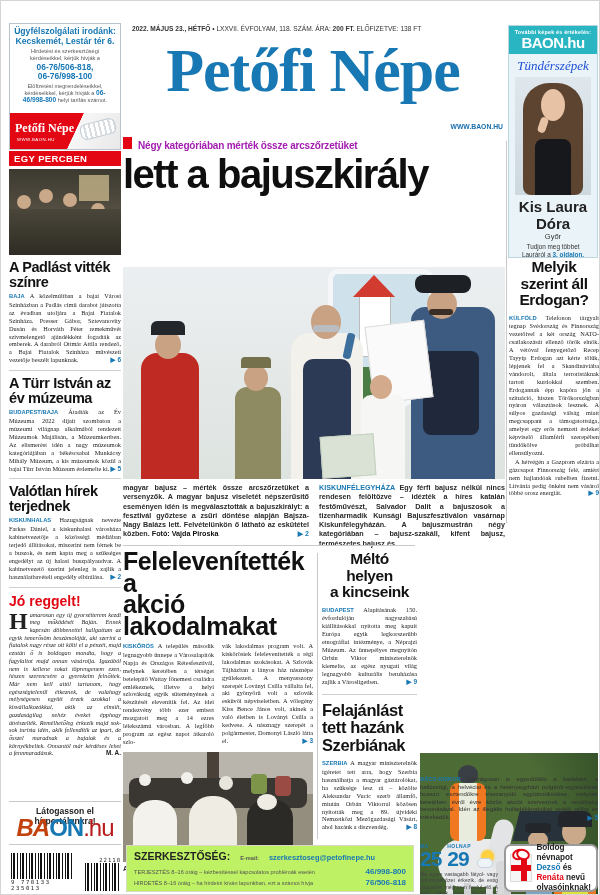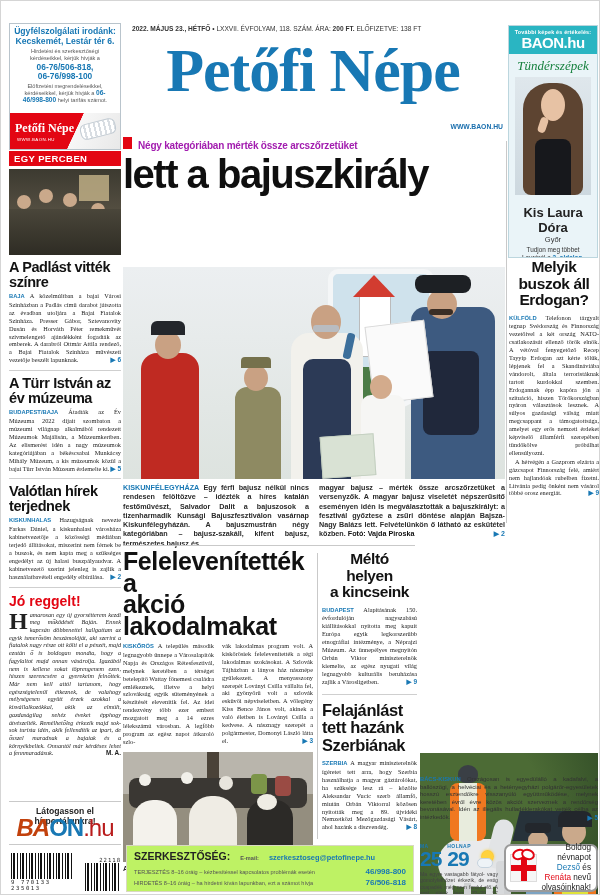--- a/index.html
+++ b/index.html
@@ -26,22 +26,22 @@
   .svc .ph{color:#1878b4;font-weight:bold;font-size:8.4px;line-height:9px;margin-top:2px;}
   .svc-logo{position:absolute;left:0;bottom:0;width:100%;height:36px;background:linear-gradient(115deg,#e30613 58%,#f7f7f7 58.5%,#e8e8e8 100%);}
   .svc-logo .pn{color:#fff;font-family:"Liberation Serif",serif;font-weight:bold;font-size:12px;position:absolute;left:5px;top:8px;}
   .svc-logo .ws{color:#fff;font-size:4.4px;position:absolute;left:7px;top:24px;letter-spacing:.4px;}
   .roll{position:absolute;right:4px;top:8px;width:34px;height:14px;background:repeating-linear-gradient(90deg,#fff 0 3px,#d8dde2 3px 5px);border-radius:6px;transform:rotate(-14deg);border:1px solid #c2cbd3;}
   
   .promo{border:1px solid #bcd6de;box-sizing:border-box;background:#eaf4f8;text-align:center;overflow:hidden;}
   .promo-head{background:#2ab5c2;color:#fff;padding:3px 2px 4px 2px;}
   .promo-head .n{font-size:5.4px;font-weight:bold;letter-spacing:.2px;}
   .promo-head .b{font-size:15px;font-weight:bold;letter-spacing:-.5px;line-height:15px;}
-  .promo-script{color:#15803d;font-family:"Liberation Serif",serif;font-style:italic;font-size:13px;margin-top:4px;}
-  .promo-name{font-weight:bold;font-size:13px;color:#222;margin-top:10px;}
+  .promo-script{color:#1d4ed8;font-family:"Liberation Serif",serif;font-style:italic;font-size:13px;margin-top:4px;}
+  .promo-name{font-weight:bold;font-size:15px;color:#222;margin-top:3px;}
   .promo-city{font-size:7.5px;color:#333;}
   .promo-more{font-size:6.4px;color:#333;margin-top:2px;line-height:7.6px;}
   
   .banner{background:#e30613;color:#fff;font-weight:bold;font-size:9.5px;letter-spacing:.4px;padding:2px 5px;}
   .brief-title{font-size:14.5px;line-height:15px;margin:5px 0 1px 0;}
   .sep{height:1px;background:#cfcfcf;margin:6px 0 5px 0;}
   .opinion-title{color:#e30613;font-weight:bold;font-size:14px;margin:4px 0 2px 0;}
   .opinion-body{font-family:"Liberation Serif",serif;font-style:italic;font-size:6.2px;line-height:7.7px;text-align:justify;color:#222;}
   .dropcap{float:left;font-size:24px;line-height:19px;font-weight:bold;font-style:normal;margin:1px 2px 0 0;font-family:"Liberation Serif",serif;}
   .sig{float:right;font-weight:bold;font-style:normal;font-family:"Liberation Sans",sans-serif;font-size:6.4px;}
@@ -61,21 +61,21 @@
   .footer-box{background:#bef264;border:1px solid #d9d9c2;box-sizing:border-box;}
   .fe-label{font-weight:bold;font-size:10.5px;color:#222;}
   .fe-row{font-size:5.6px;color:#555;display:flex;justify-content:space-between;align-items:baseline;margin-top:2px;}
   .fe-phone{color:#1878b4;font-weight:bold;font-size:8px;margin-left:3px;white-space:nowrap;}
   .wx-num{color:#1878b4;font-weight:800;font-size:21px;line-height:19px;letter-spacing:-1px;}
   .wx-label{color:#1878b4;font-weight:bold;font-size:5px;letter-spacing:.4px;}
   .wx-text{font-size:5.2px;line-height:6.4px;color:#444;text-align:justify;}
   .sun{width:13px;height:13px;border-radius:50%;background:radial-gradient(circle,#ffd23d 55%,#f8b31e 100%);box-shadow:0 0 3px #ffd23d;}
   .cloud{width:14px;height:8px;background:#eef3f7;border:1px solid #c6d3de;border-radius:6px;}
   .nameday{border:2px solid #9a9a9a;border-radius:7px;background:#fff;box-sizing:border-box;}
-  .nd-text{font-size:8.2px;line-height:10px;font-weight:normal;color:#222;text-align:right;}
+  .nd-text{font-size:8.2px;line-height:10px;font-weight:bold;color:#222;text-align:left;}
   .gift{position:relative;width:26px;height:26px;background:#f6f6f6;border:1px solid #ddd;}
   .gift .v{position:absolute;left:10px;top:0;width:6px;height:100%;background:#e30613;}
   .gift .h{position:absolute;left:0;top:10px;width:100%;height:6px;background:#e30613;}
   .gift .bowl,.gift .bowr{position:absolute;top:-6px;width:10px;height:7px;border:2px solid #e30613;border-radius:50%;background:#fff;}
   .gift .bowl{left:1px;transform:rotate(-18deg);}
   .gift .bowr{right:1px;transform:rotate(18deg);}
 </style>
 </head>
 <body>
 
@@ -159,27 +159,27 @@
     <div class="blob" style="left:292px;top:8px;width:56px;height:18px;background:#1d2024;border-radius:8px;"></div>
     <div class="blob" style="left:306px;top:42px;width:24px;height:6px;background:#3a2e26;border-radius:3px;"></div>
     <div class="blob" style="left:246px;top:56px;width:58px;height:76px;background:#fafafa;border:1px solid #d8d8d8;transform:rotate(-7deg);"></div>
     <div class="blob" style="left:238px;top:128px;width:44px;height:84px;background:#f6f6f4;border-radius:10px 10px 0 0;"></div>
     <div class="blob" style="left:247px;top:108px;width:22px;height:24px;background:#d3ab8c;border-radius:50%;"></div>
     <div class="blob" style="left:198px;top:168px;width:52px;height:40px;background:#d9e2d4;border:1px solid #c3cfc0;transform:rotate(-4deg);"></div>
   </div>
 
   <div class="abs" style="left:122px;top:482px;width:382px;display:flex;gap:10px;">
     <div class="caption" style="width:186px;">
-      <b class="tag" style="font-size:7.2px;">KISKUNFÉLEGYHÁZA</b>
-      <span>Egy férfi bajusz nélkül nincs rendesen felöltözve – idézték a híres katalán festőművészt, Salvador Dalit a bajuszosok a tizenharmadik Kunsági Bajuszfesztiválon vasárnap Kiskunfélegyházán. A bajuszmustrán négy kategóriában – bajusz-szakáll, kifent bajusz, természetes bajusz és</span>
-    </div>
-    <div class="caption" style="width:186px;">
       <span>magyar bajusz – mérték össze arcszőrzetüket a versenyzők. A magyar bajusz viseletét népszerűsítő eseményen idén is megválasztották a bajuszkirályt: a fesztivál győztese a zsűri döntése alapján Bajsza-Nagy Balázs lett. Felvételünkön ő látható az eskütétel közben.</span>
       <span class="cap-credit">Fotó: Vajda Piroska</span>
       <span class="pageref" style="font-size:7px;">▶ 2</span>
+    </div>
+    <div class="caption" style="width:186px;">
+      <b class="tag" style="font-size:7.2px;">KISKUNFÉLEGYHÁZA</b>
+      <span>Egy férfi bajusz nélkül nincs rendesen felöltözve – idézték a híres katalán festőművészt, Salvador Dalit a bajuszosok a tizenharmadik Kunsági Bajuszfesztiválon vasárnap Kiskunfélegyházán. A bajuszmustrán négy kategóriában – bajusz-szakáll, kifent bajusz, természetes bajusz és</span>
     </div>
   </div>
 
   <div class="vrule" style="left:505px;top:140px;height:382px;"></div>
   <div class="hrule" style="left:122px;top:544px;width:292px;"></div>
   <div class="vrule" style="left:316px;top:552px;height:286px;"></div>
 
   <div class="abs" style="left:8px;top:150px;width:112px;height:652px;overflow:hidden;">
     <div class="banner">EGY PERCBEN</div>
     <div class="photo" style="width:112px;height:86px;margin-top:3px;background:linear-gradient(#3c3a30,#6e6554);">
@@ -292,21 +292,21 @@
     <p class="body-text" style="margin-top:5px;">
       <b class="tag" style="font-size:5.8px;">SZERBIA</b>
       <span>A magyar miniszterelnök ígéretet tett arra, hogy Szerbia használhatja a magyar gáztárolókat, ha szüksége lesz rá – közölte Aleksandar Vucic szerb államfő, miután Orbán Viktorral közösen nyitották meg a 89. újvidéki Nemzetközi Mezőgazdasági Vásárt, ahol hazánk a díszvendég.</span>
       <span class="pageref">▶ 8</span>
     </p>
   </div>
 
   <div class="abs" style="left:508px;top:258px;width:90px;">
     <div class="news-title col-title">
       <div>Melyik</div>
-      <div>buszok áll</div>
+      <div>szerint áll</div>
       <div>Erdogan?</div>
     </div>
     <p class="body-text" style="margin-top:5px;">
       <b class="tag" style="font-size:5.8px;">KÜLFÖLD</b>
       <span>Telefonon tárgyalt tegnap Svédország és Finnország vezetőivel a két ország NATO-csatlakozását ellenző török elnök. A vétóval fenyegetőző Recep Tayyip Erdogan azt kérte tőlük, lépjenek fel a Skandináviába vándorolt, általa terroristáknak tartott kurdokkal szemben. Erdogannak épp kapóra jön a szituáció, hiszen Törökországban nyáron választások lesznek. A súlyos gazdasági válság miatt megcsappant a támogatottsága, amelyet egy erős nemzeti érdeket képviselő államférfi szerepében tündökölve próbálhat ellensúlyozni.</span>
     </p>
     <p class="body-text" style="text-indent:6px;margin-top:1px;">
       <span>A hétvégén a Gazprom elzárta a gázcsapot Finnország felé, amiért nem hajlandóak rubelben fizetni. Litvánia pedig önként nem vásárol többé orosz energiát.</span>
       <span class="pageref">▶ 9</span>
     </p>

